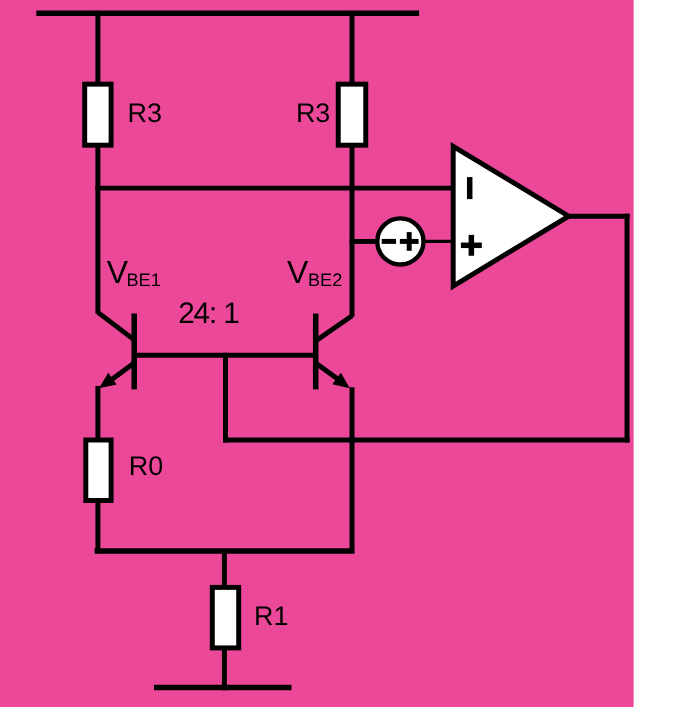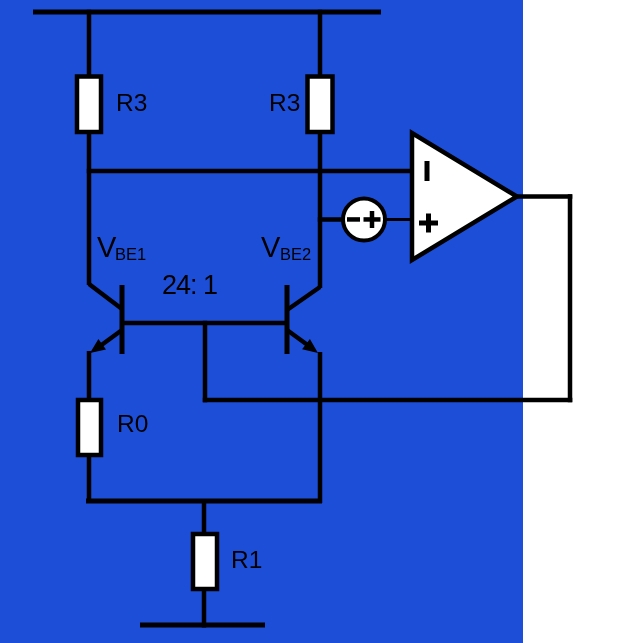--- a/index.html
+++ b/index.html
@@ -5,23 +5,23 @@
   html, body {
     margin: 0;
     padding: 0;
     background: #ffffff;
     width: 634px;
     height: 643px;
     overflow: hidden;
   }
   .stage {
     position: relative;
-    width: 523px;
+    width: 576px;
     height: 643px;
-    background: #1d4ed8;
+    background: #ec4899;
   }
   svg {
     position: absolute;
     left: 0;
     top: 0;
     display: block;
   }
   text {
     font-family: "Liberation Sans", sans-serif;
     fill: #000000;

